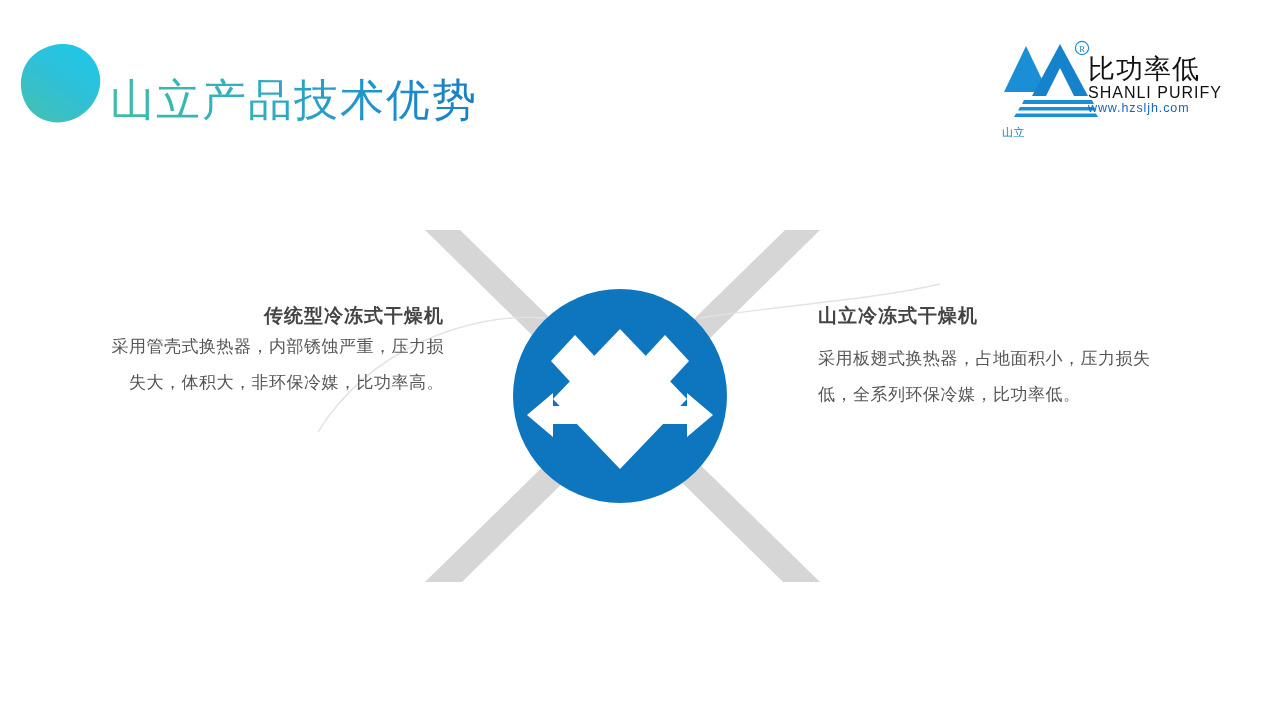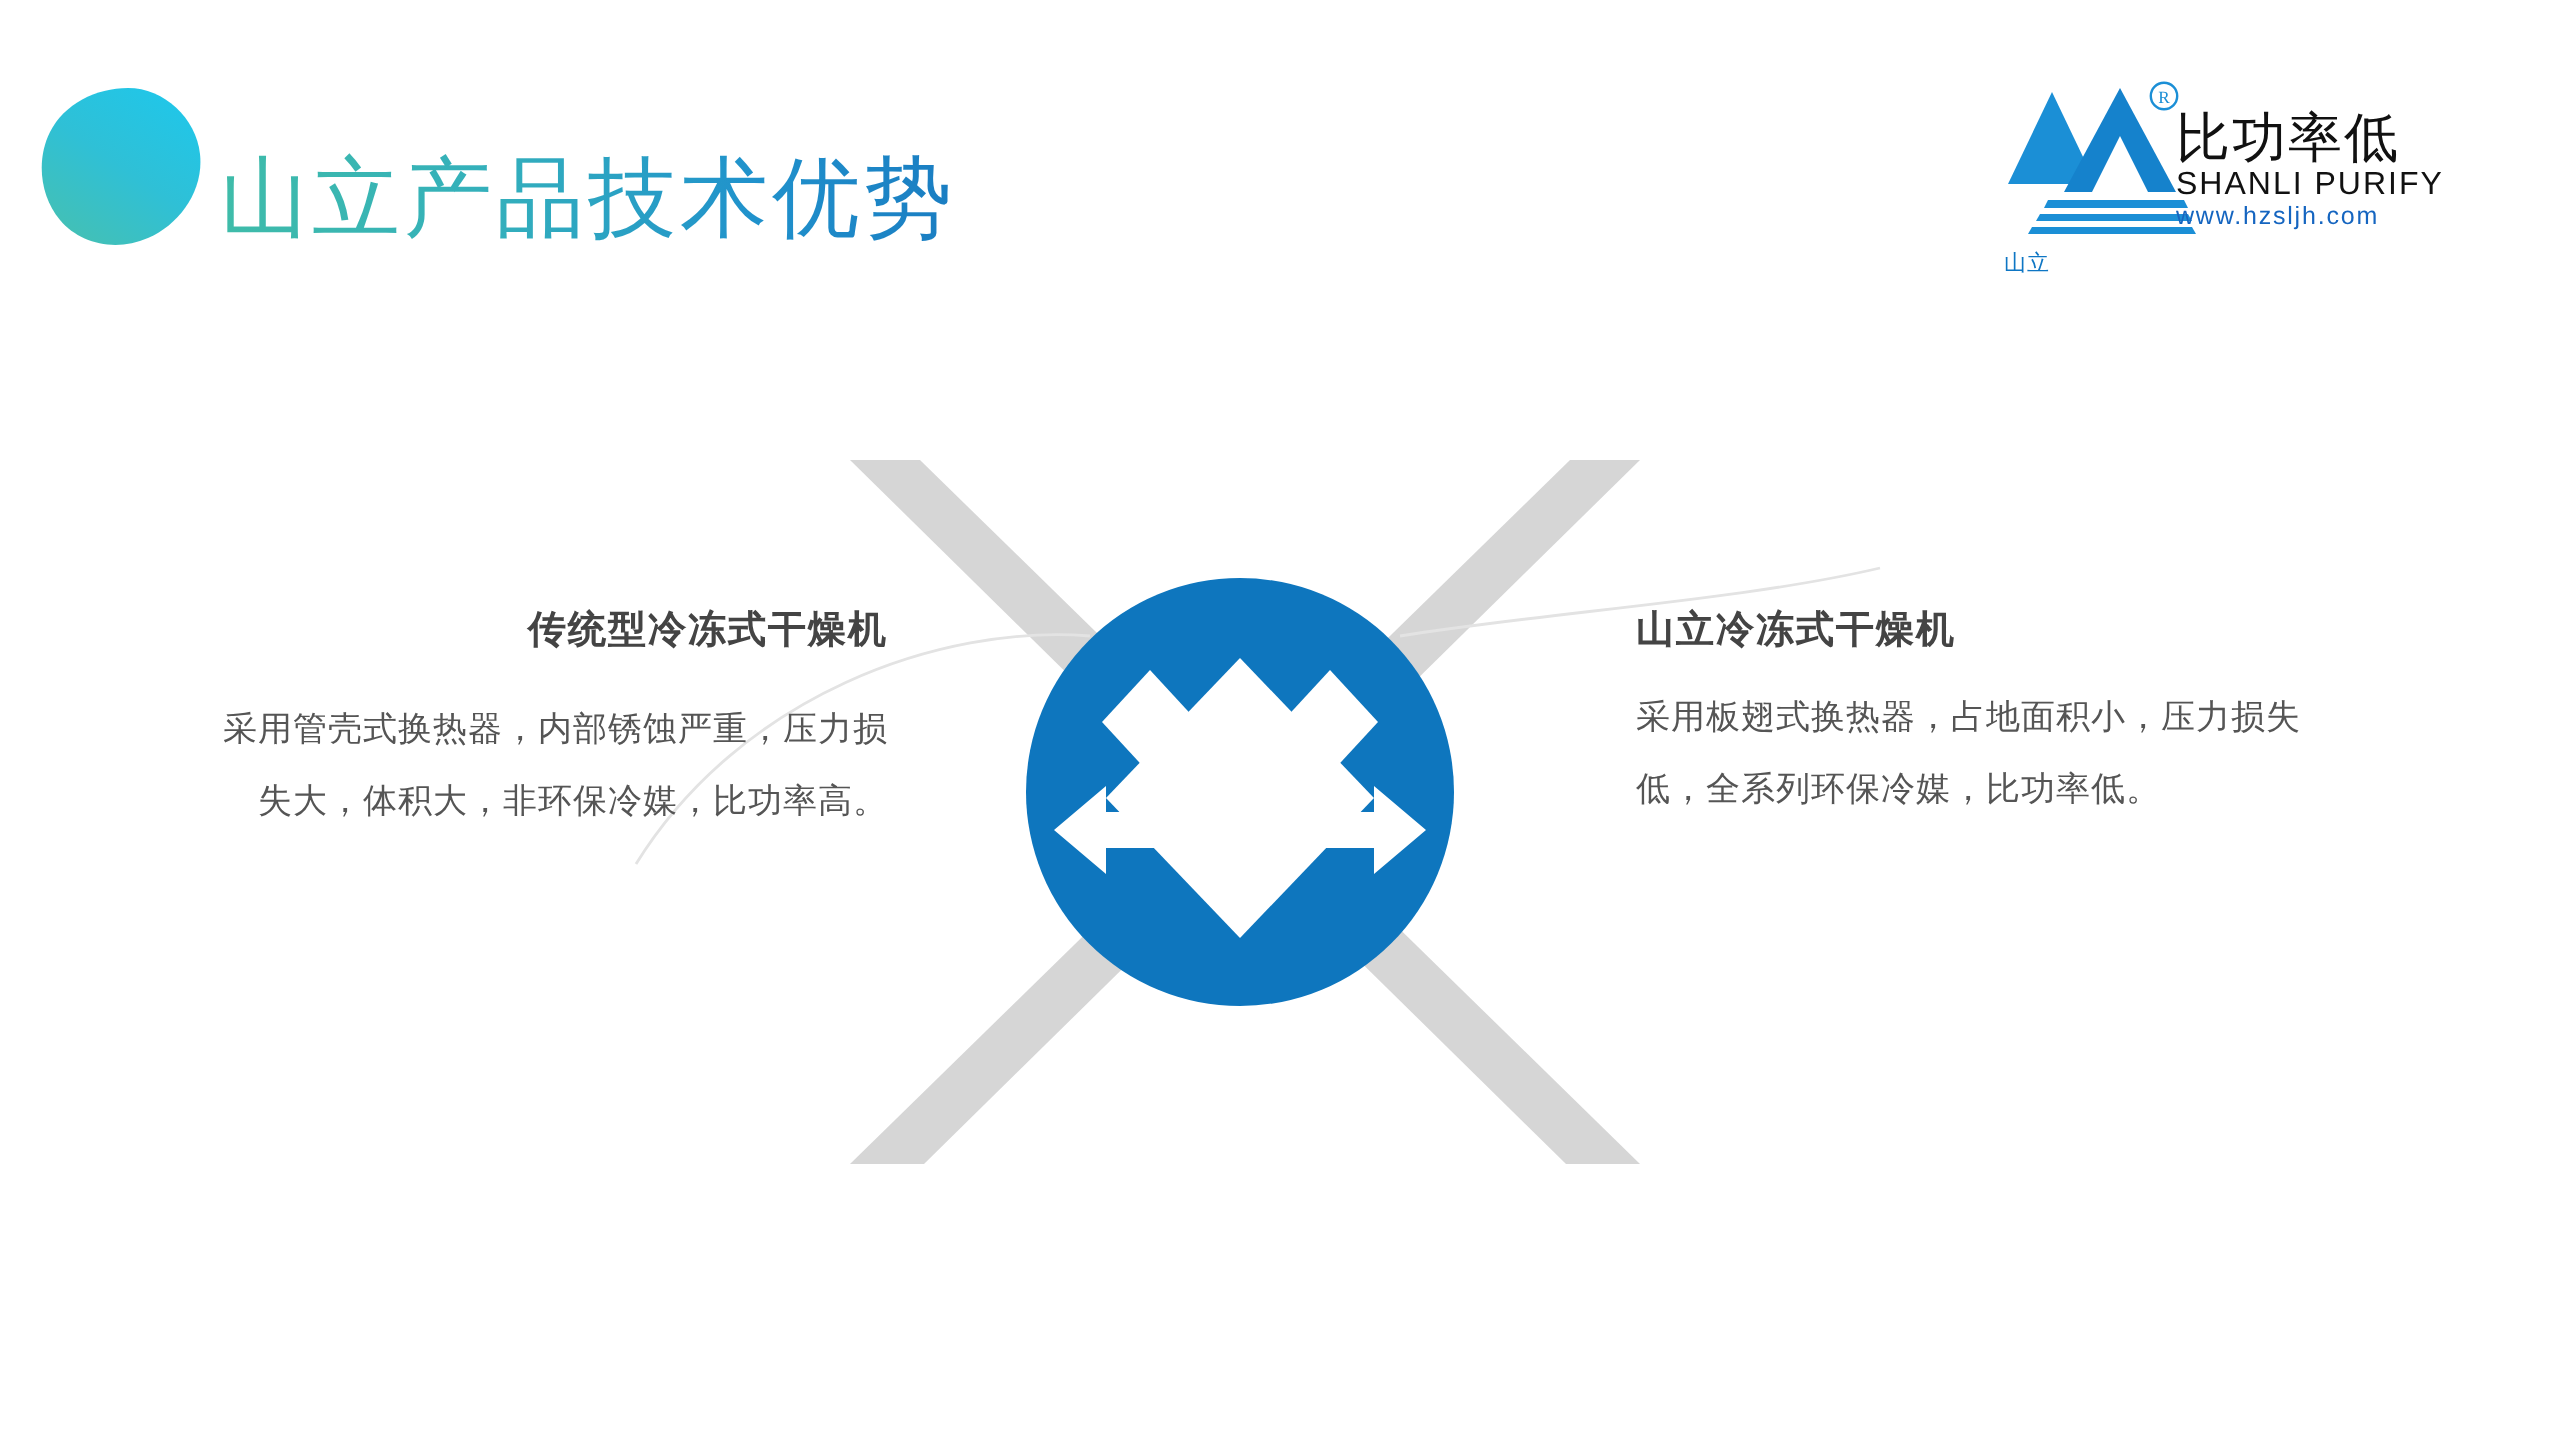--- a/index.html
+++ b/index.html
@@ -151,21 +151,21 @@
     width: 344px;
     text-align: right;
   }
   #col-right {
     position: absolute;
     left: 818px;
     top: 303px;
     width: 350px;
     text-align: left;
   }
-  #col-left .col-heading { margin-bottom: 18px; }
+  #col-left .col-heading { margin-bottom: 0; }
   #col-right .col-heading { margin-bottom: 12px; }
 </style>
 </head>
 <body>
 
 <div id="slide">
 
   <div id="header-blob">
     <svg width="84" height="82" viewBox="0 0 84 82" xmlns="http://www.w3.org/2000/svg">
       <defs>

